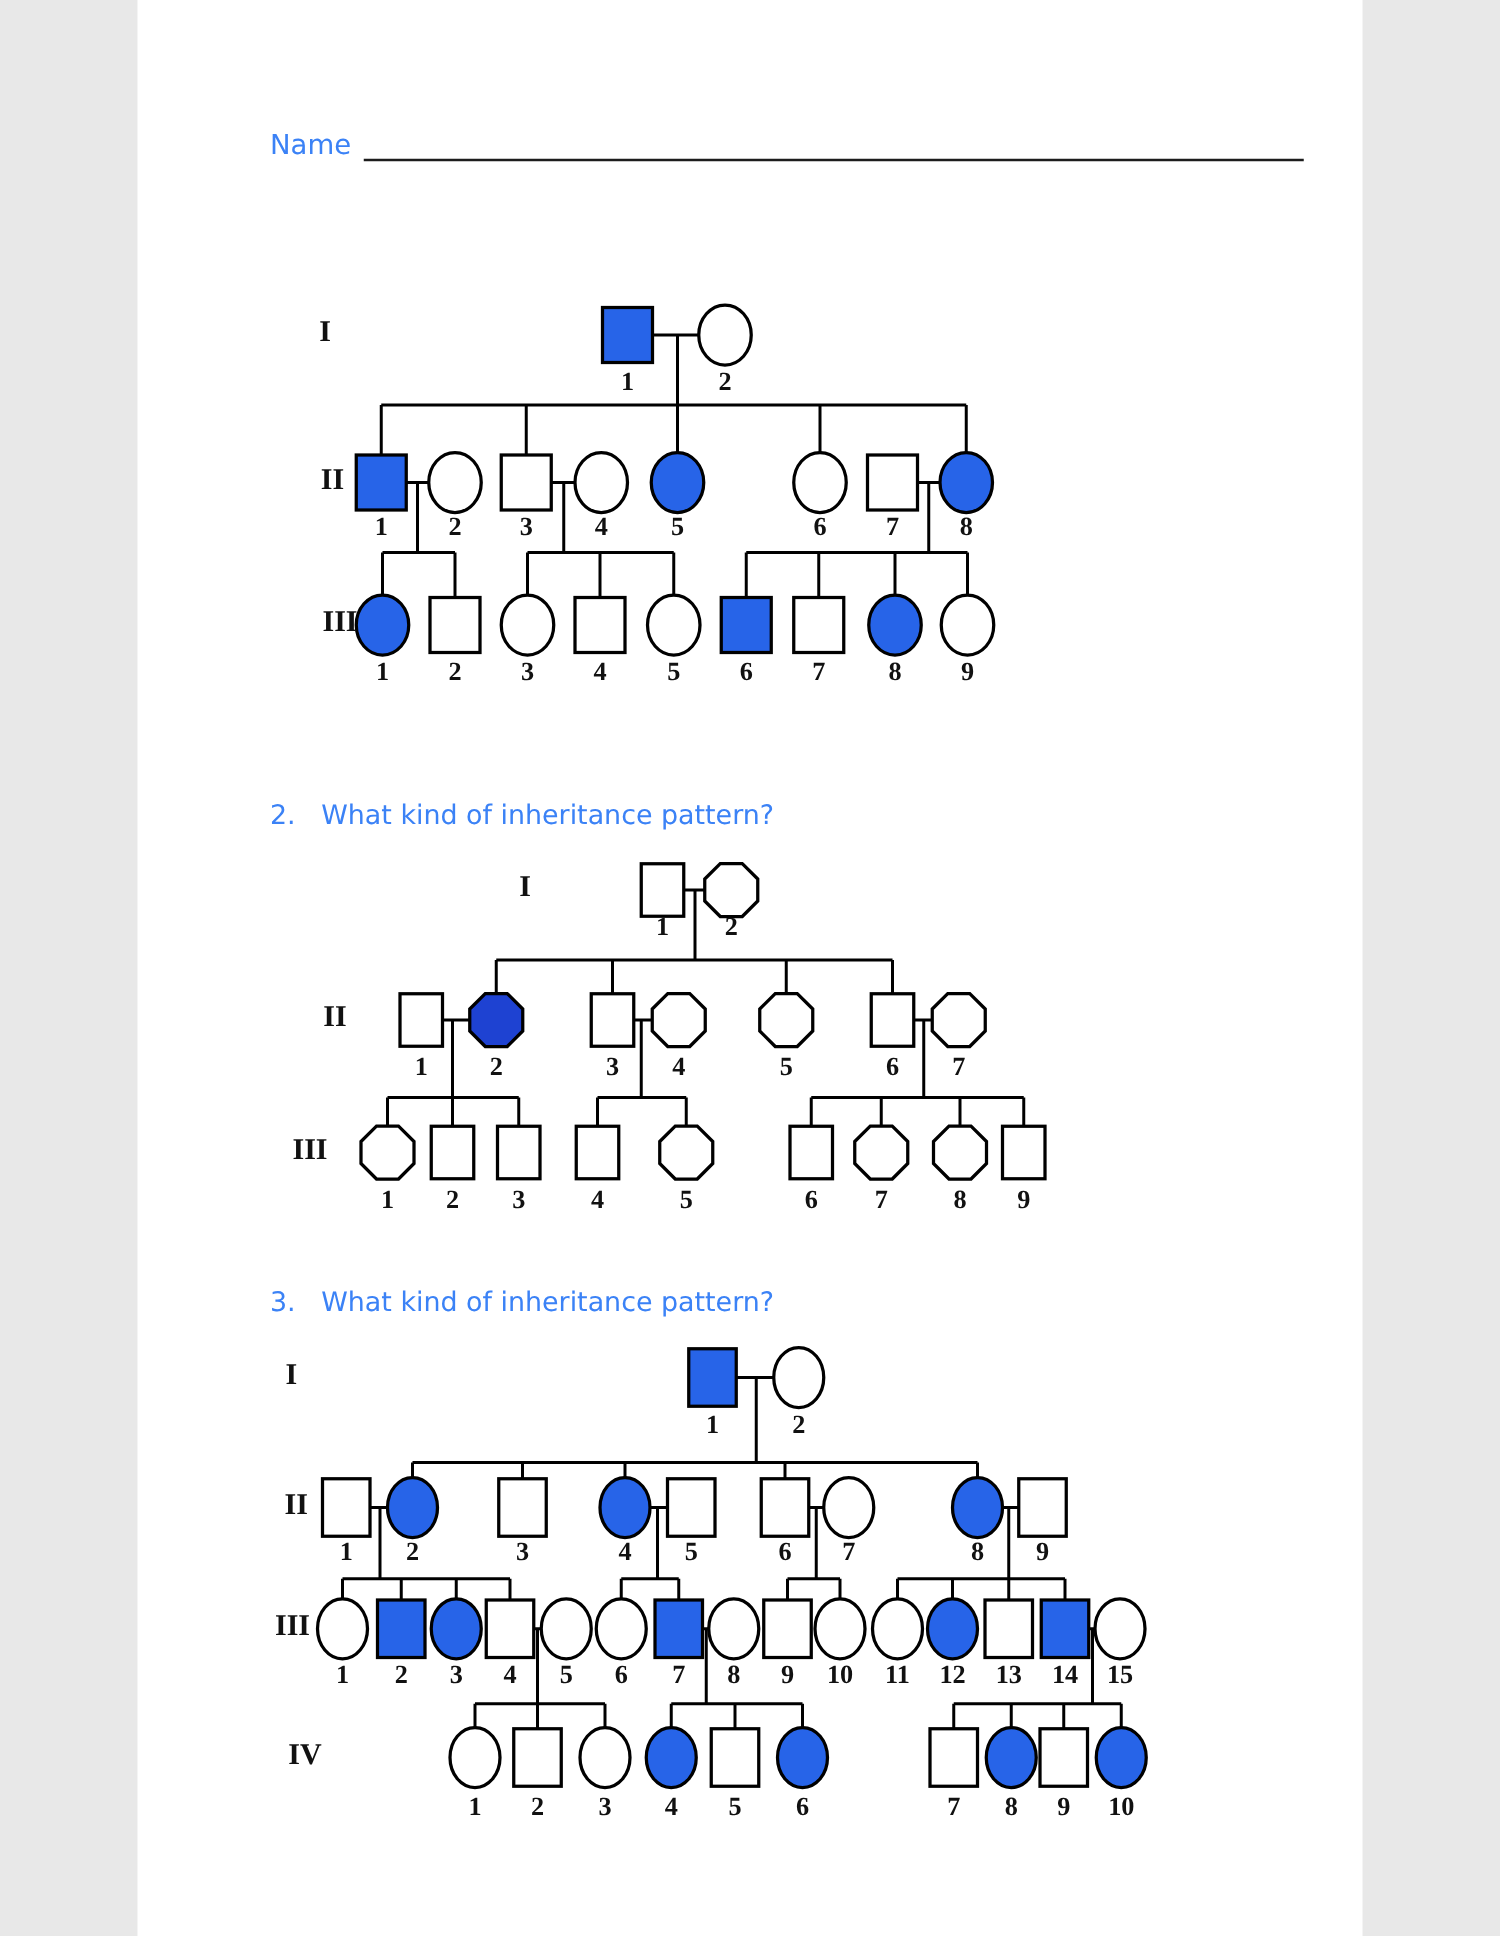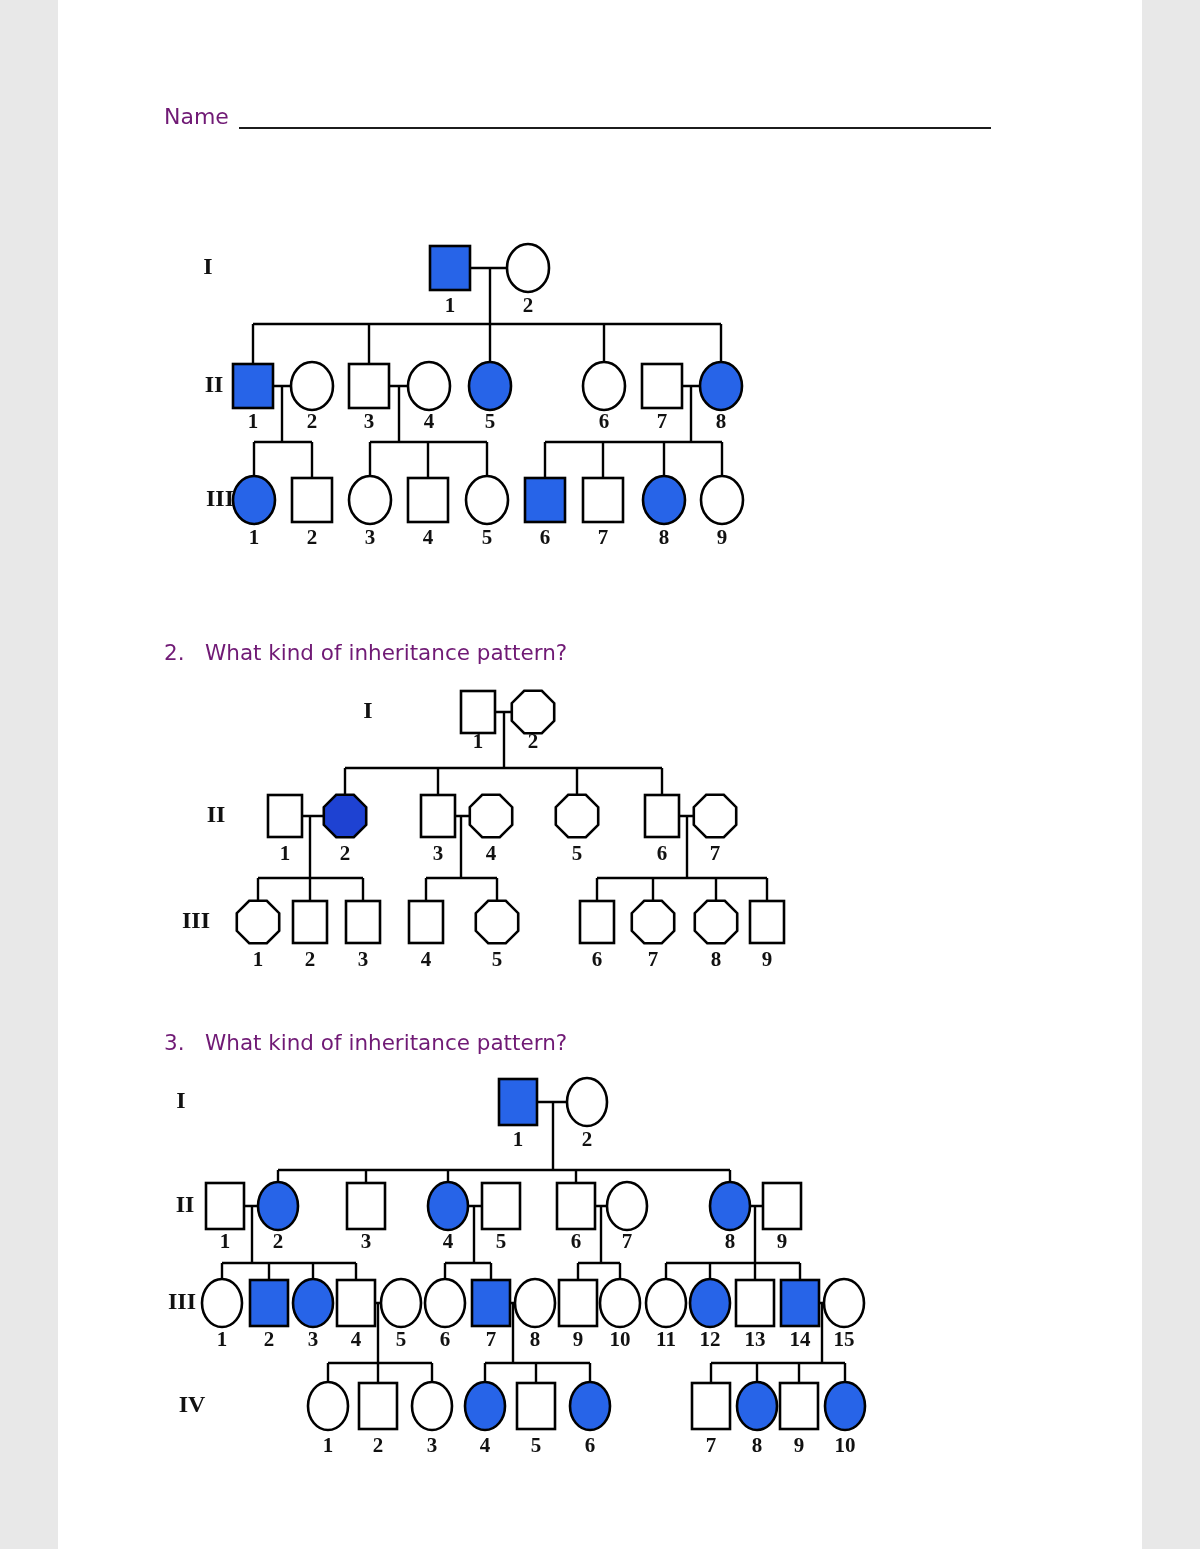--- a/index.html
+++ b/index.html
@@ -1,18 +1,18 @@
 <!DOCTYPE html>
 <html><head>
 <meta charset="utf-8">
 <style>
   html,body { margin:0; padding:0; background:#e8e8e8; }
   .page {
-    position:relative; width:1084px; height:1549px; background:#ffffff;
-    font-family:"DejaVu Sans", sans-serif; color:#701a75; overflow:hidden;
+    position:relative; width:980px; height:1549px; background:#ffffff;
+    font-family:"DejaVu Sans", sans-serif; color:#3b82f6; overflow:hidden;
     margin:0 auto;
   }
   .name-row { position:absolute; left:106px; top:104px; font-size:22px; white-space:nowrap; }
   .name-line {
     display:inline-block; width:752px; height:22px; margin-left:10px;
     border-bottom:2px solid #1c1c1c; vertical-align:bottom;
   }
   .question { position:absolute; left:106px; font-size:21.5px; white-space:nowrap; }
   .q1 { top:182px; }
   .q2 { top:640px; }

